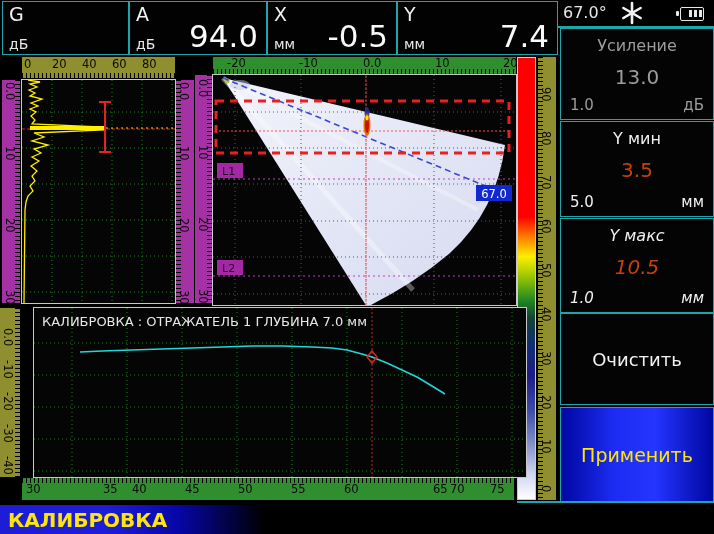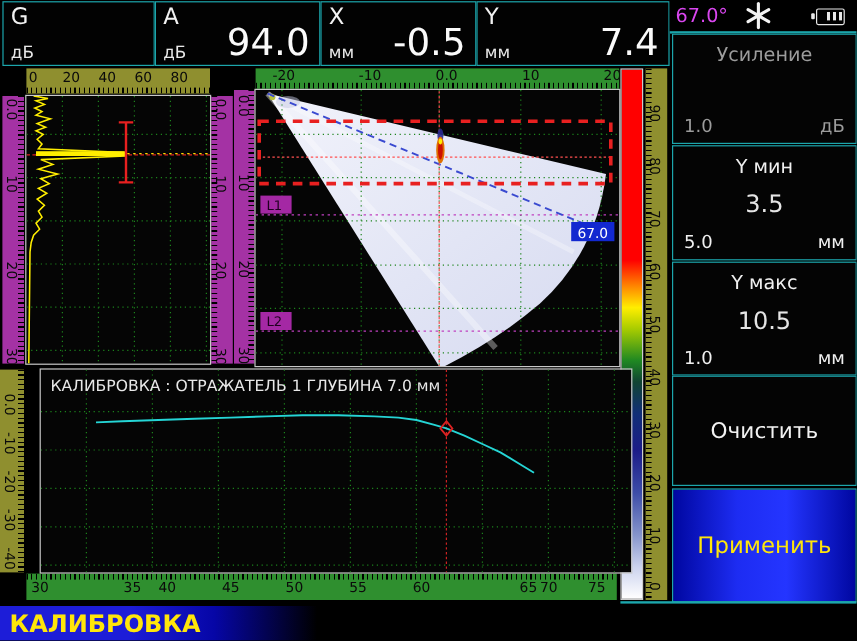--- a/index.html
+++ b/index.html
@@ -7,30 +7,30 @@
     font-family:"DejaVu Sans","Liberation Sans",sans-serif;}
   .abs{position:absolute;}
   
   .tb-cell{position:absolute;top:1px;height:52px;background:#020202;border:1px solid #1ca6ac;}
   .tb-label{position:absolute;top:1px;left:6px;font-size:19px;color:#f2f2f2;}
   .tb-unit{position:absolute;bottom:2px;left:6px;font-size:14px;color:#e8e8e8;}
   .tb-value{position:absolute;bottom:0px;right:8px;font-size:31px;color:#fafafa;}
   
   .menu-panel{position:absolute;left:560px;width:152px;background:#040404;border:1px solid #1ca6ac;}
   .mp-title{position:absolute;top:7px;left:0;right:0;text-align:center;font-size:16px;color:#f0f0f0;}
-  .mp-value{position:absolute;top:36px;left:0;right:0;text-align:center;font-size:20px;color:#e5e5e5;}
+  .mp-value{position:absolute;top:36px;left:0;right:0;text-align:center;font-size:20px;color:#c2410c;}
   .mp-step{position:absolute;bottom:5px;left:9px;font-size:15px;color:#f0f0f0;}
   .mp-unit{position:absolute;bottom:5px;right:9px;font-size:15px;color:#f0f0f0;}
   .disabled .mp-title,.disabled .mp-value,.disabled .mp-step,.disabled .mp-unit{color:#9c9c9c;}
   .menu-btn{display:flex;align-items:center;justify-content:center;font-size:18px;color:#f2f2f2;text-align:center;}
   #apply-btn{background:linear-gradient(90deg,#0007a0 0%,#1d2cf2 35%,#2435ff 62%,#0007a0 100%);
     color:#ffe60a;font-size:19px;}
   
   #status-cell{position:absolute;left:558px;top:0;width:156px;height:26px;border-bottom:2px solid #1ca6ac;background:#000;}
-  #angle-readout{position:absolute;left:5px;top:3px;font-size:16px;color:#d946ef;}
+  #angle-readout{position:absolute;left:5px;top:3px;font-size:16px;color:#e5e5e5;}
   #battery{position:absolute;right:10px;top:7px;width:22px;height:12px;border:1.5px solid #e8e8e8;border-radius:2px;}
   #battery::before{content:"";position:absolute;left:-5px;top:2.5px;width:3px;height:5px;background:#e8e8e8;border-radius:1px;}
   #battery .bars{position:absolute;right:1px;top:1.5px;height:7px;width:13px;
     background:repeating-linear-gradient(90deg,#e8e8e8 0 3px,transparent 3px 5px);}
   
   .ruler{position:absolute;overflow:hidden;}
   .olive{background:#8f8f2f;} .purple{background:#a432a4;} .green{background:#2f8f2f;}
   .ruler .lbl{position:absolute;font-size:11.5px;color:#0b0b0b;line-height:11px;white-space:nowrap;}
   .ruler.vert .lbl{writing-mode:vertical-rl;left:2px;}
   .ticks-b::after{content:"";position:absolute;left:0;right:0;bottom:0;height:5px;
@@ -87,30 +87,31 @@
         <line x1="3.4" y1="17" x2="20.6" y2="7"></line>
       </g>
     </svg>
     <span id="battery">
         <span class="bars"></span>
       </span>
   </div>
 
   <div class="menu-panel disabled" style="top:28px;height:90px;">
     <span class="mp-title">Усиление</span>
+    <span class="mp-value">13.0</span>
     <span class="mp-step">1.0</span>
     <span class="mp-unit">дБ</span>
   </div>
   <div class="menu-panel" style="top:121px;height:94px;">
     <span class="mp-title">Y мин</span>
     <span class="mp-value">3.5</span>
     <span class="mp-step">5.0</span>
     <span class="mp-unit">мм</span>
   </div>
-  <div class="menu-panel" style="top:218px;height:93px;">
+  <div class="menu-panel" style="top:218px;height:93px;font-style:italic;">
     <span class="mp-title">Y макс</span>
     <span class="mp-value">10.5</span>
     <span class="mp-step">1.0</span>
     <span class="mp-unit">мм</span>
   </div>
   <div class="menu-panel menu-btn" style="top:313px;height:90px;">
     <span>Очистить</span>
   </div>
   <div class="menu-panel menu-btn" id="apply-btn" style="top:407px;height:93px;">
     <span>Применить</span>

